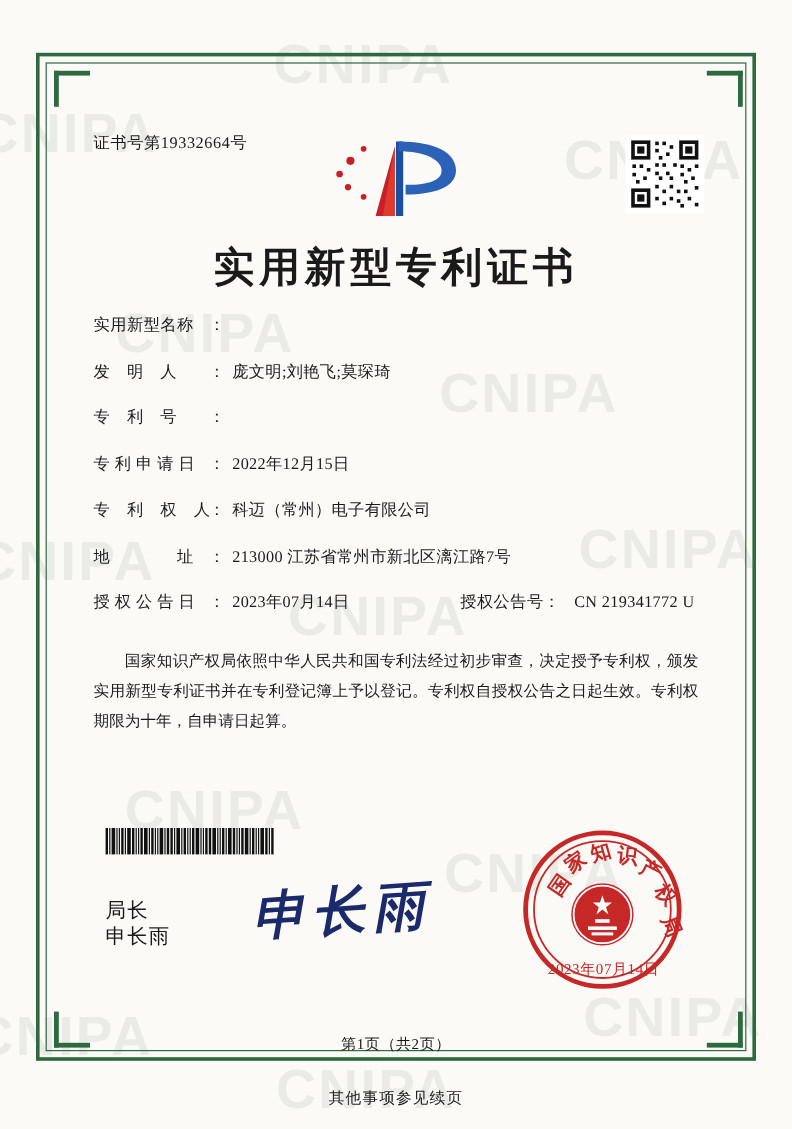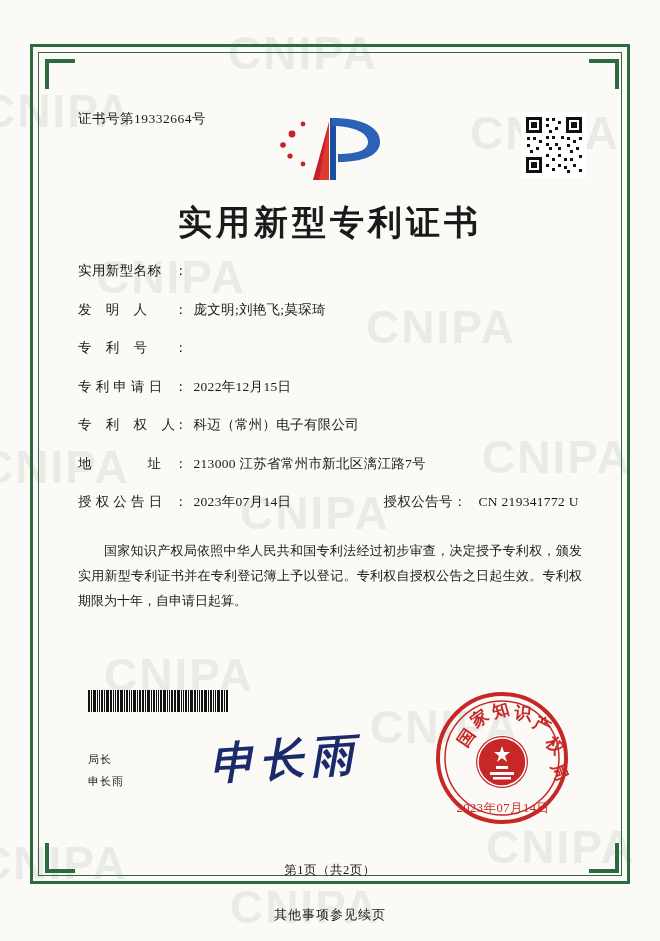--- a/index.html
+++ b/index.html
@@ -183,21 +183,21 @@
     background: #111;
     height: 22px;
     margin-right: 1px;
   }
 
   
   .sig-block {
     position: absolute;
     left: 88px;
     top: 748px;
-    font-size: 11px;
+    font-size: 17px;
     line-height: 22px;
     letter-spacing: 1px;
   }
   .signature {
     position: absolute;
     left: 210px;
     top: 730px;
     font-size: 44px;
     color: #1b2a6b;
     font-family: "DejaVu Serif", serif;

